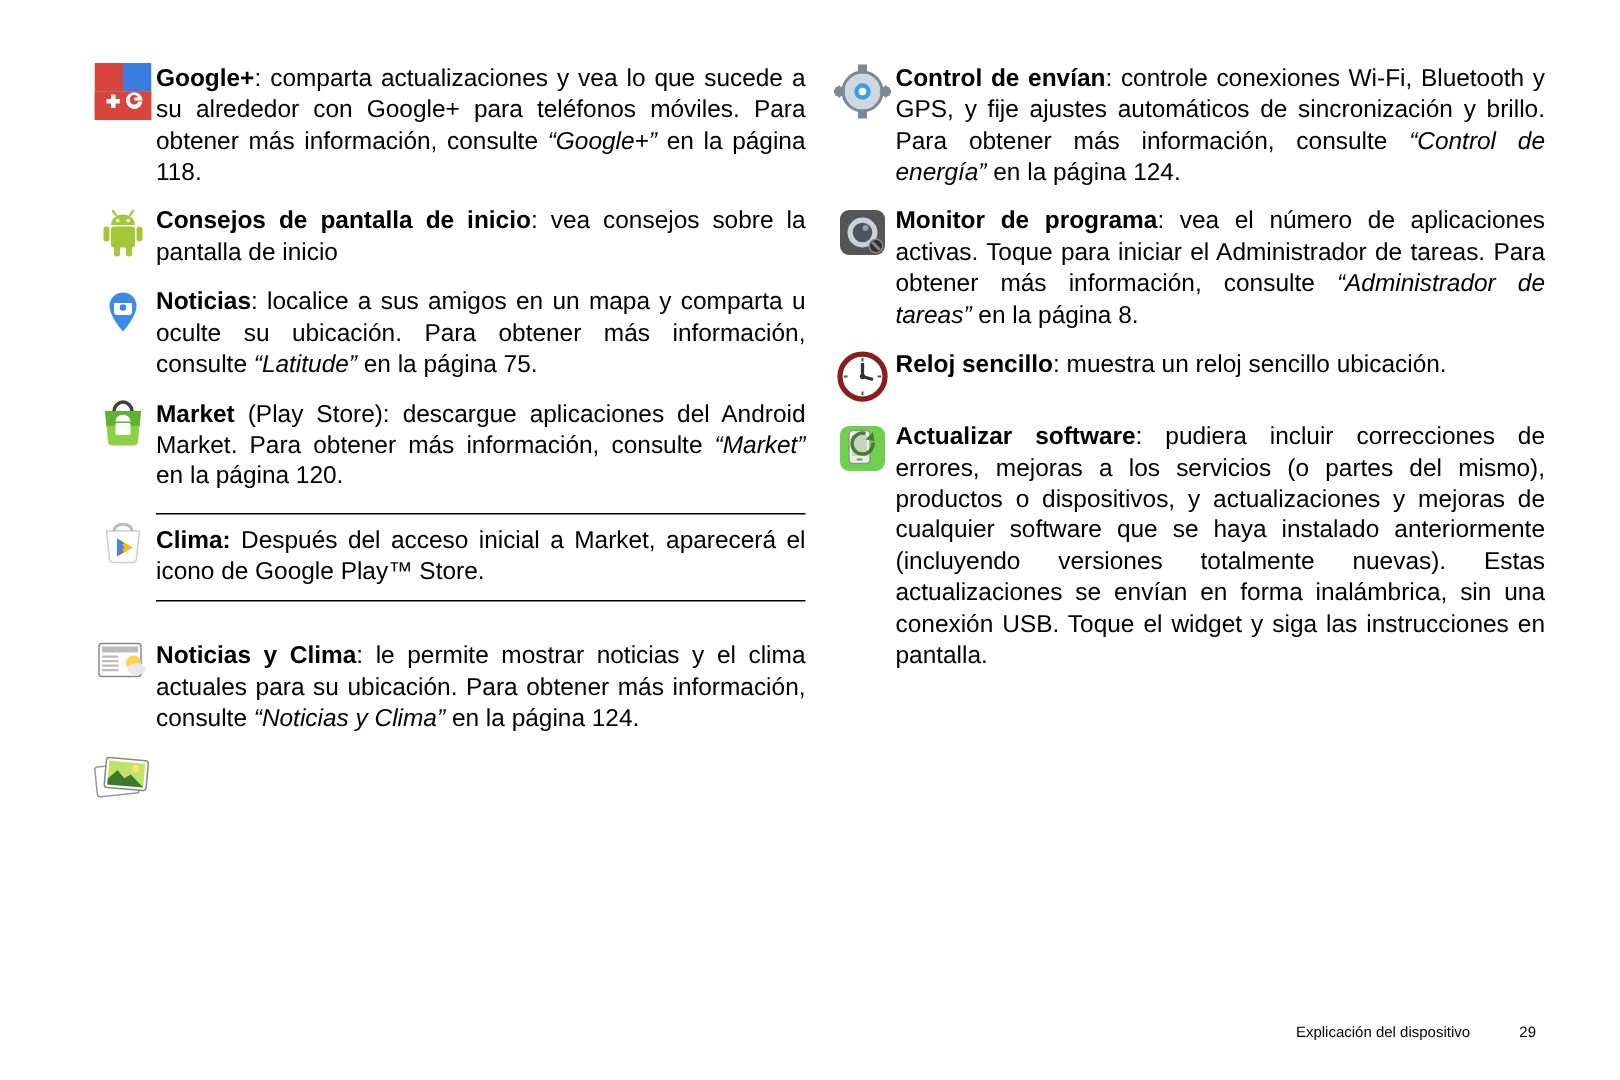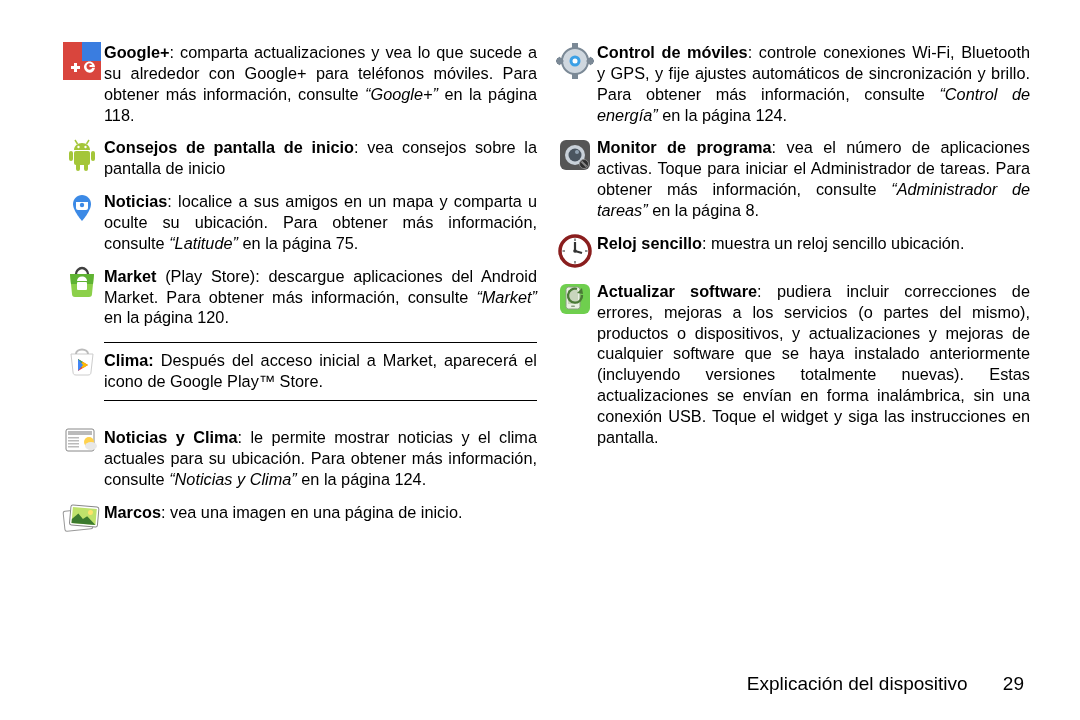--- a/index.html
+++ b/index.html
@@ -25,21 +25,21 @@
   .ital{font-style:italic;}
   .note{
     border-top:1.5px solid #000;
     border-bottom:1.5px solid #000;
     padding:7px 0 8px 0;
     margin:2px 0 14px 0;
   }
   .footer{
     position:absolute;
     bottom:24px; right:56px;
-    font-size:19px;
+    font-size:10px;
   }
   .pgnum{margin-left:30px;}
   .blk{display:inline;}
 </style>
 </head>
 <body>
 
 <div class="page">
   <div class="cols">
 
@@ -153,23 +153,20 @@
         <div class="icon">
           <svg width="40" height="34" viewBox="0 0 40 34">
             <rect x="2" y="8" width="28" height="20" rx="2" fill="#fff" stroke="#999" transform="rotate(-6 16 18)"></rect>
             <g transform="rotate(5 22 16)">
               <rect x="8" y="4" width="28" height="20" rx="2" fill="#fff" stroke="#888"></rect>
               <rect x="10" y="6" width="24" height="16" fill="#bfe26b"></rect>
               <path d="M10 18l6-6 5 5 4-3 9 8H10z" fill="#3b7a2e"></path>
               <circle cx="28" cy="10" r="2.5" fill="#ffe36b"></circle>
             </g>
           </svg>
-        </div>
-        <div class="txt">
-          <span class="bold blk">Marcos</span><span class="blk">: </span><span class="blk">vea una imagen en una página de inicio.</span>
         </div>
       </div>
 
     </div>
 
     <div class="col">
 
       <div class="entry">
         <div class="icon">
           <svg width="38" height="38" viewBox="0 0 38 38">
@@ -184,21 +181,21 @@
                   <rect x="-14" y="8" width="6" height="6" transform="rotate(45)"></rect>
                 <rect x="-14" y="-14" width="6" height="6" transform="rotate(-45)"></rect>
                   <rect x="8" y="8" width="6" height="6" transform="rotate(-45)"></rect>
               </g>
               <circle r="5.5" fill="#3ba0e6"></circle>
               <circle r="2.5" fill="#fff"></circle>
             </g>
           </svg>
         </div>
         <div class="txt">
-          <span class="bold blk">Control de móviles</span><span class="blk">: </span><span class="blk">controle conexiones Wi-Fi, Bluetooth y GPS, y fije ajustes automáticos de sincronización y brillo. Para obtener más información, consulte </span><span class="ital blk">“Control de energía”</span><span class="blk"> en la página 124.</span>
+          <span class="bold blk">Control de envían</span><span class="blk">: </span><span class="blk">controle conexiones Wi-Fi, Bluetooth y GPS, y fije ajustes automáticos de sincronización y brillo. Para obtener más información, consulte </span><span class="ital blk">“Control de energía”</span><span class="blk"> en la página 124.</span>
         </div>
       </div>
 
       <div class="entry">
         <div class="icon">
           <svg width="36" height="36" viewBox="0 0 36 36">
             <rect x="3" y="3" width="30" height="30" rx="6" fill="#555"></rect>
             <circle cx="18" cy="18" r="10" fill="#c9d1d9"></circle>
             <circle cx="18" cy="18" r="6.5" fill="#4a5560"></circle>
             <circle cx="20" cy="15" r="2" fill="#8fa0b0"></circle>

